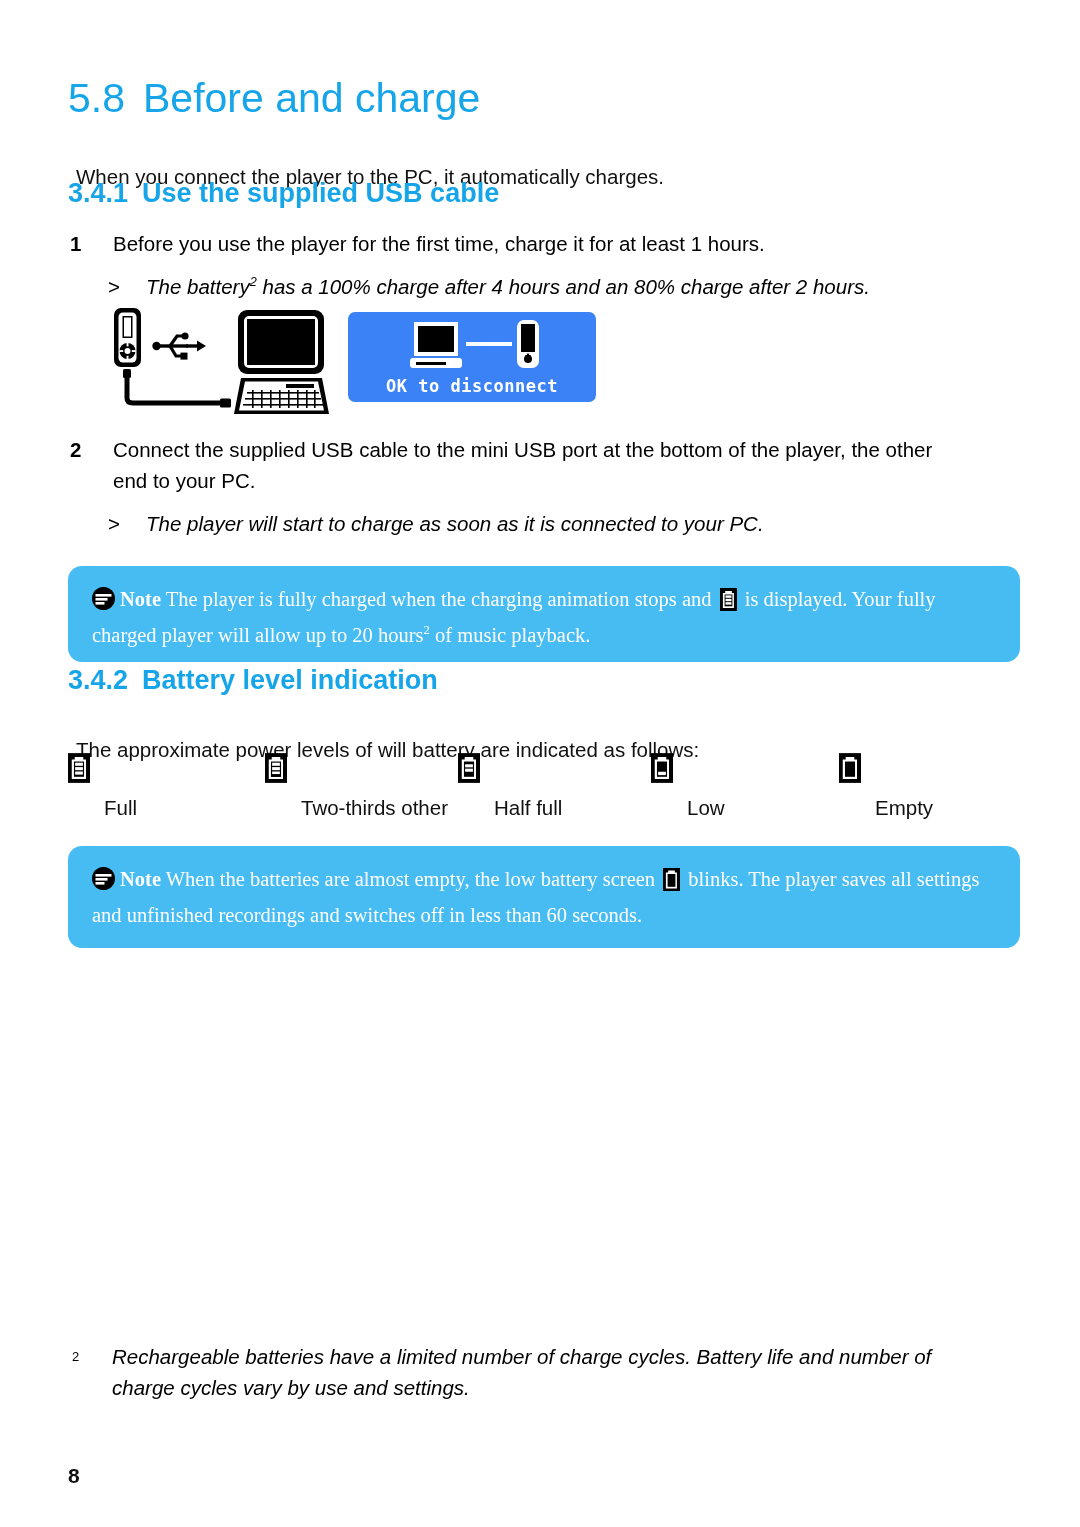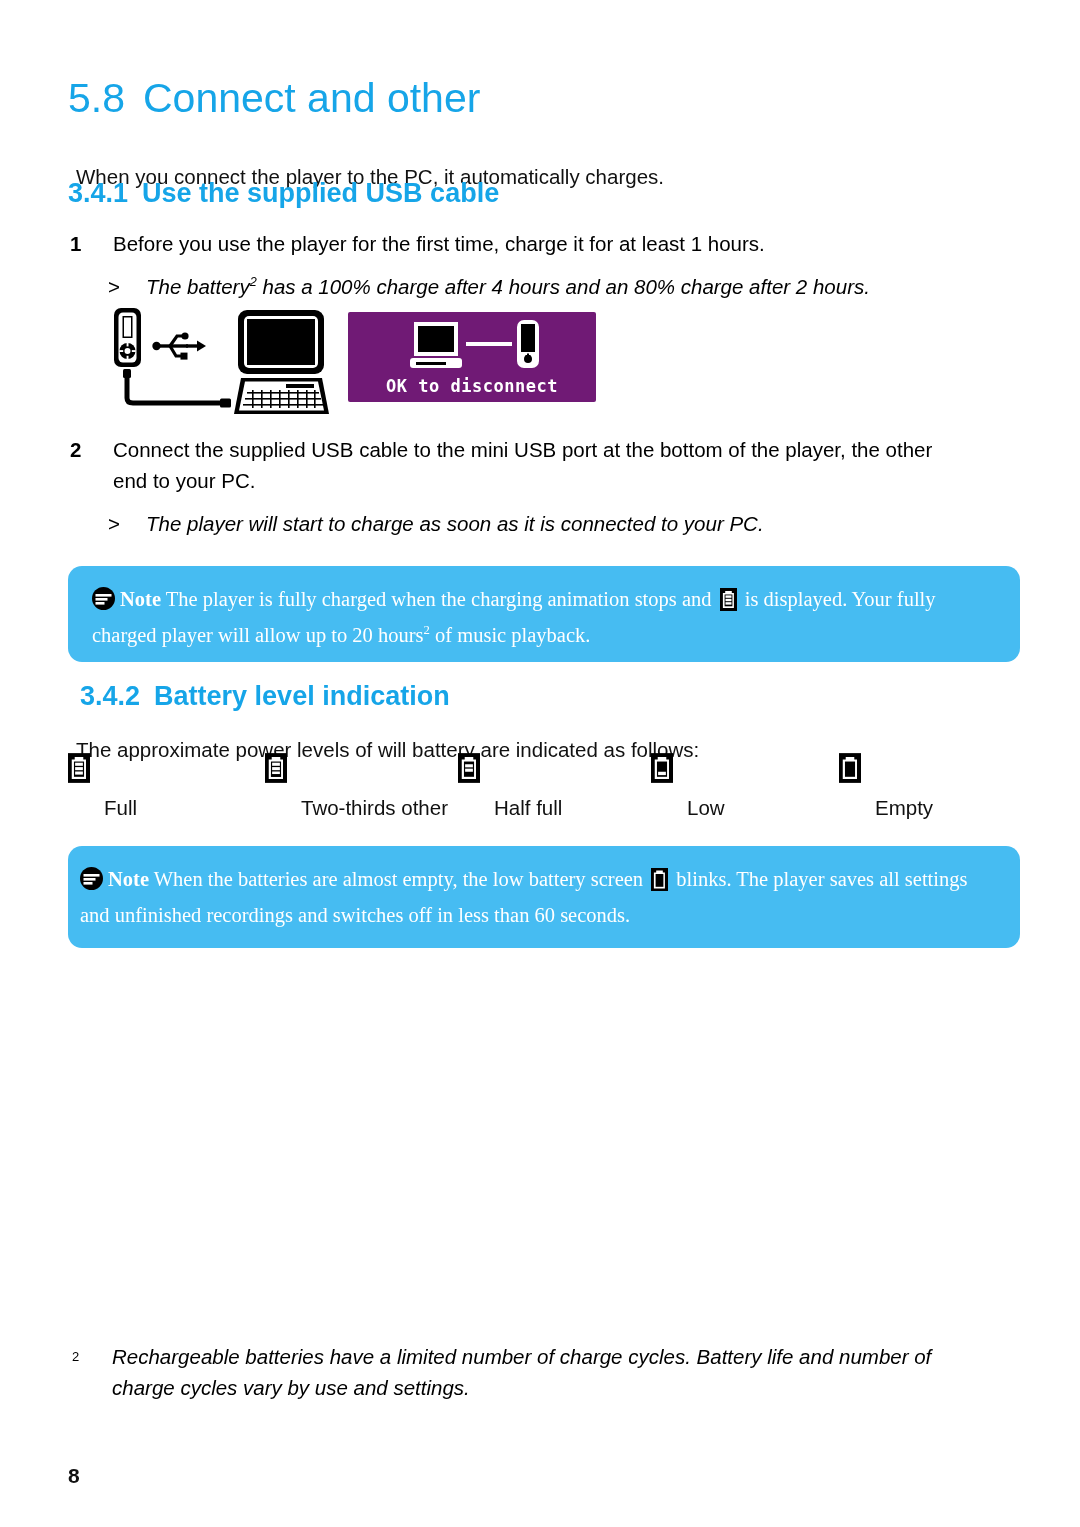--- a/index.html
+++ b/index.html
@@ -39,21 +39,21 @@
   .h2 {
     color: #16a5e8;
     font-size: 27px;
     font-weight: bold;
     margin: 0;
     position: absolute;
     white-space: nowrap;
   }
   .h2 .num { margin-right: 14px; }
   .h2.s341 { left: 68px; top: 178px; }
-  .h2.s342 { left: 80px; top: 665px; margin-top: 16px; }
+  .h2.s342 { left: 68px; top: 665px; }
 
   
   .body-text {
     position: absolute;
     font-size: 20.5px;
     line-height: 31px;
     color: #111;
   }
   .intro  { left: 76px; top: 140px; width: 880px; }
   .desc342 { left: 76px; top: 713px; width: 880px; }
@@ -99,22 +99,22 @@
     top: 306px;
     width: 520px;
     height: 112px;
   }
 
   .fig-usb { position: absolute; left: 0; top: 0; }
   .fig-screen {
     position: absolute;
     left: 248px; top: 6px;
     width: 248px; height: 90px;
-    background: #701a75;
-    border-radius: 2px;
+    background: #3b82f6;
+    border-radius: 7px;
   }
   .fig-screen .scr-inner { position: absolute; left: 0; top: 0; width: 100%; height: 100%; }
   .fig-screen .scr-label {
     position: absolute;
     left: 0; right: 0;
     bottom: 6px;
     text-align: center;
     color: #ffffff;
     font-family: "DejaVu Sans Mono", monospace;
     font-size: 17px;
@@ -129,21 +129,21 @@
     background: #46bcf2;
     border-radius: 14px;
     color: #ffffff;
     font-size: 20.5px;
     line-height: 31px;
     padding: 18px 24px 22px 24px;
     width: 952px;
     font-family: Liberation Serif, serif;
   }
   .note.n1 { top: 566px; height: 96px; }
-  .note.n2 { top: 846px; height: 102px; padding-left: 12px; }
+  .note.n2 { top: 846px; height: 102px; }
   .note .note-word { font-weight: bold; }
   .note .note-icon {
     display: inline-block;
     vertical-align: -4px;
     margin-right: 5px;
   }
   .inline-batt {
     display: inline-block;
     vertical-align: -5px;
     margin: 0 3px;
@@ -198,21 +198,21 @@
     font-weight: bold;
     color: #111;
   }
 </style>
 </head>
 <body>
 
 <div class="page">
 
   <h1 class="h1">
-    <span class="num">5.8</span><span>Connect and other</span>
+    <span class="num">5.8</span><span>Before and charge</span>
   </h1>
 
   <p class="body-text intro">When you connect the player to the PC, it automatically charges.</p>
 
   <h2 class="h2 s341">
     <span class="num">3.4.1</span><span>Use the supplied USB cable</span>
   </h2>
 
   <div class="step s1">
     <span class="marker">1</span>

